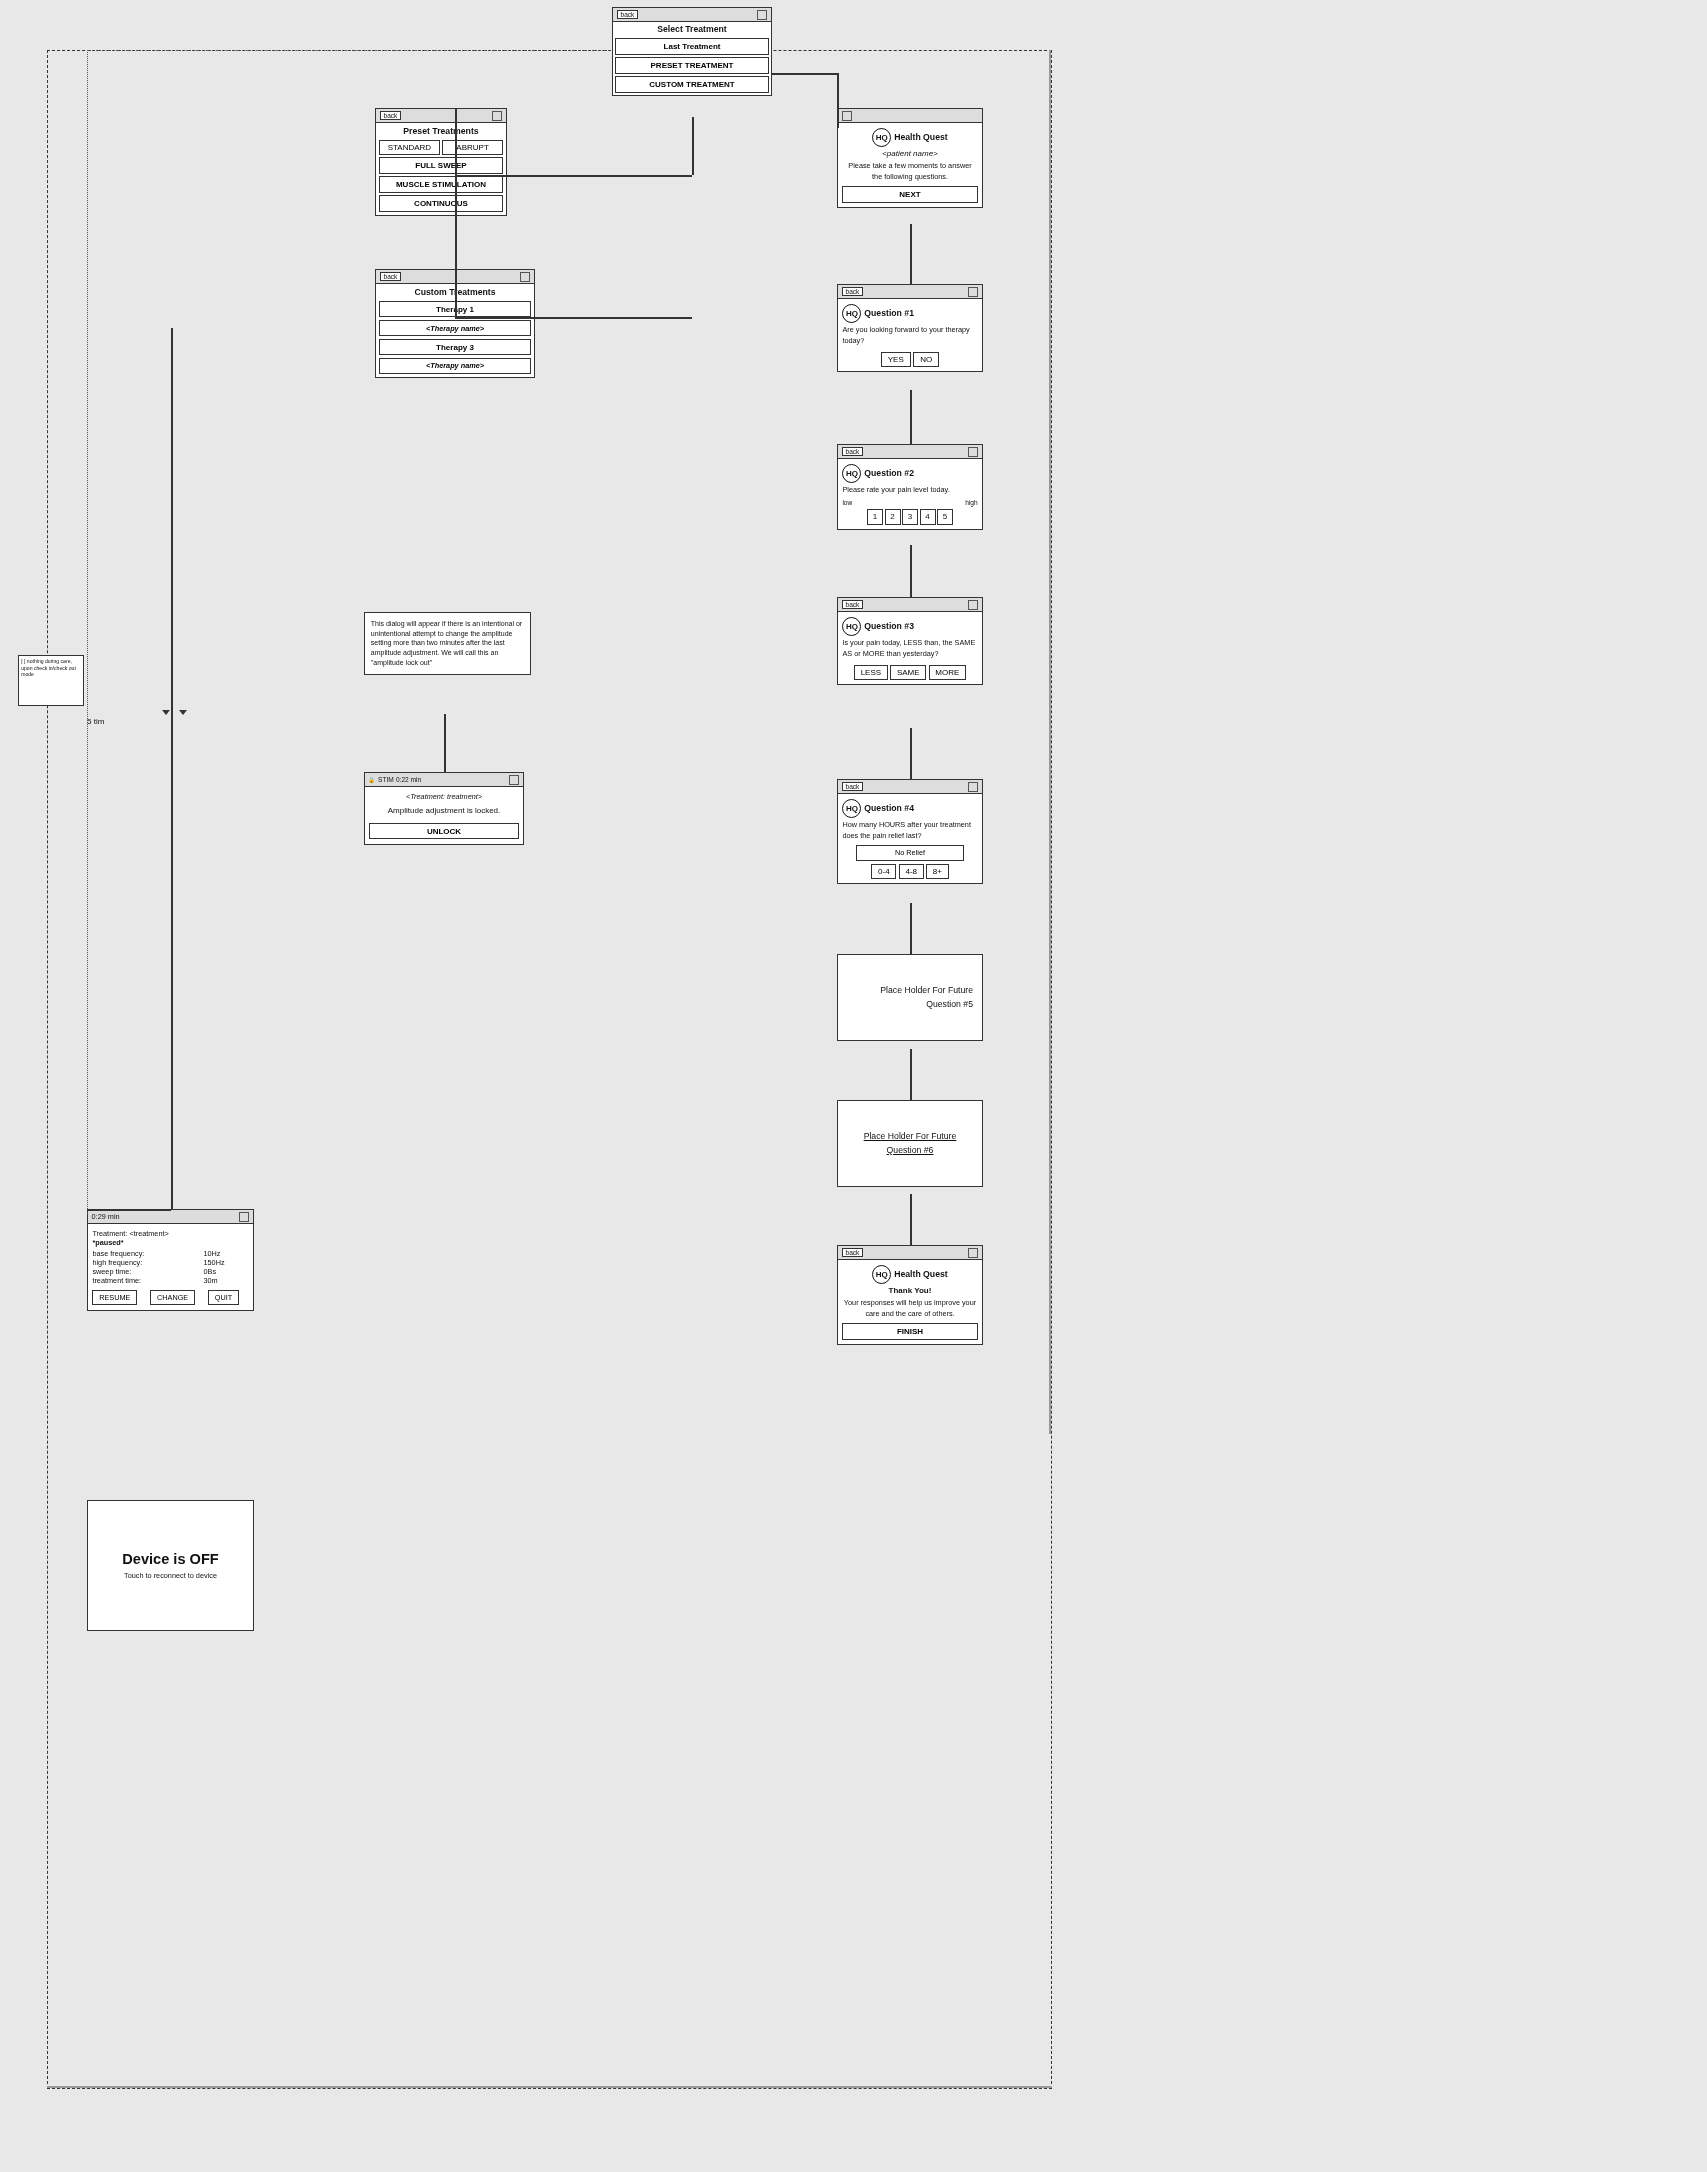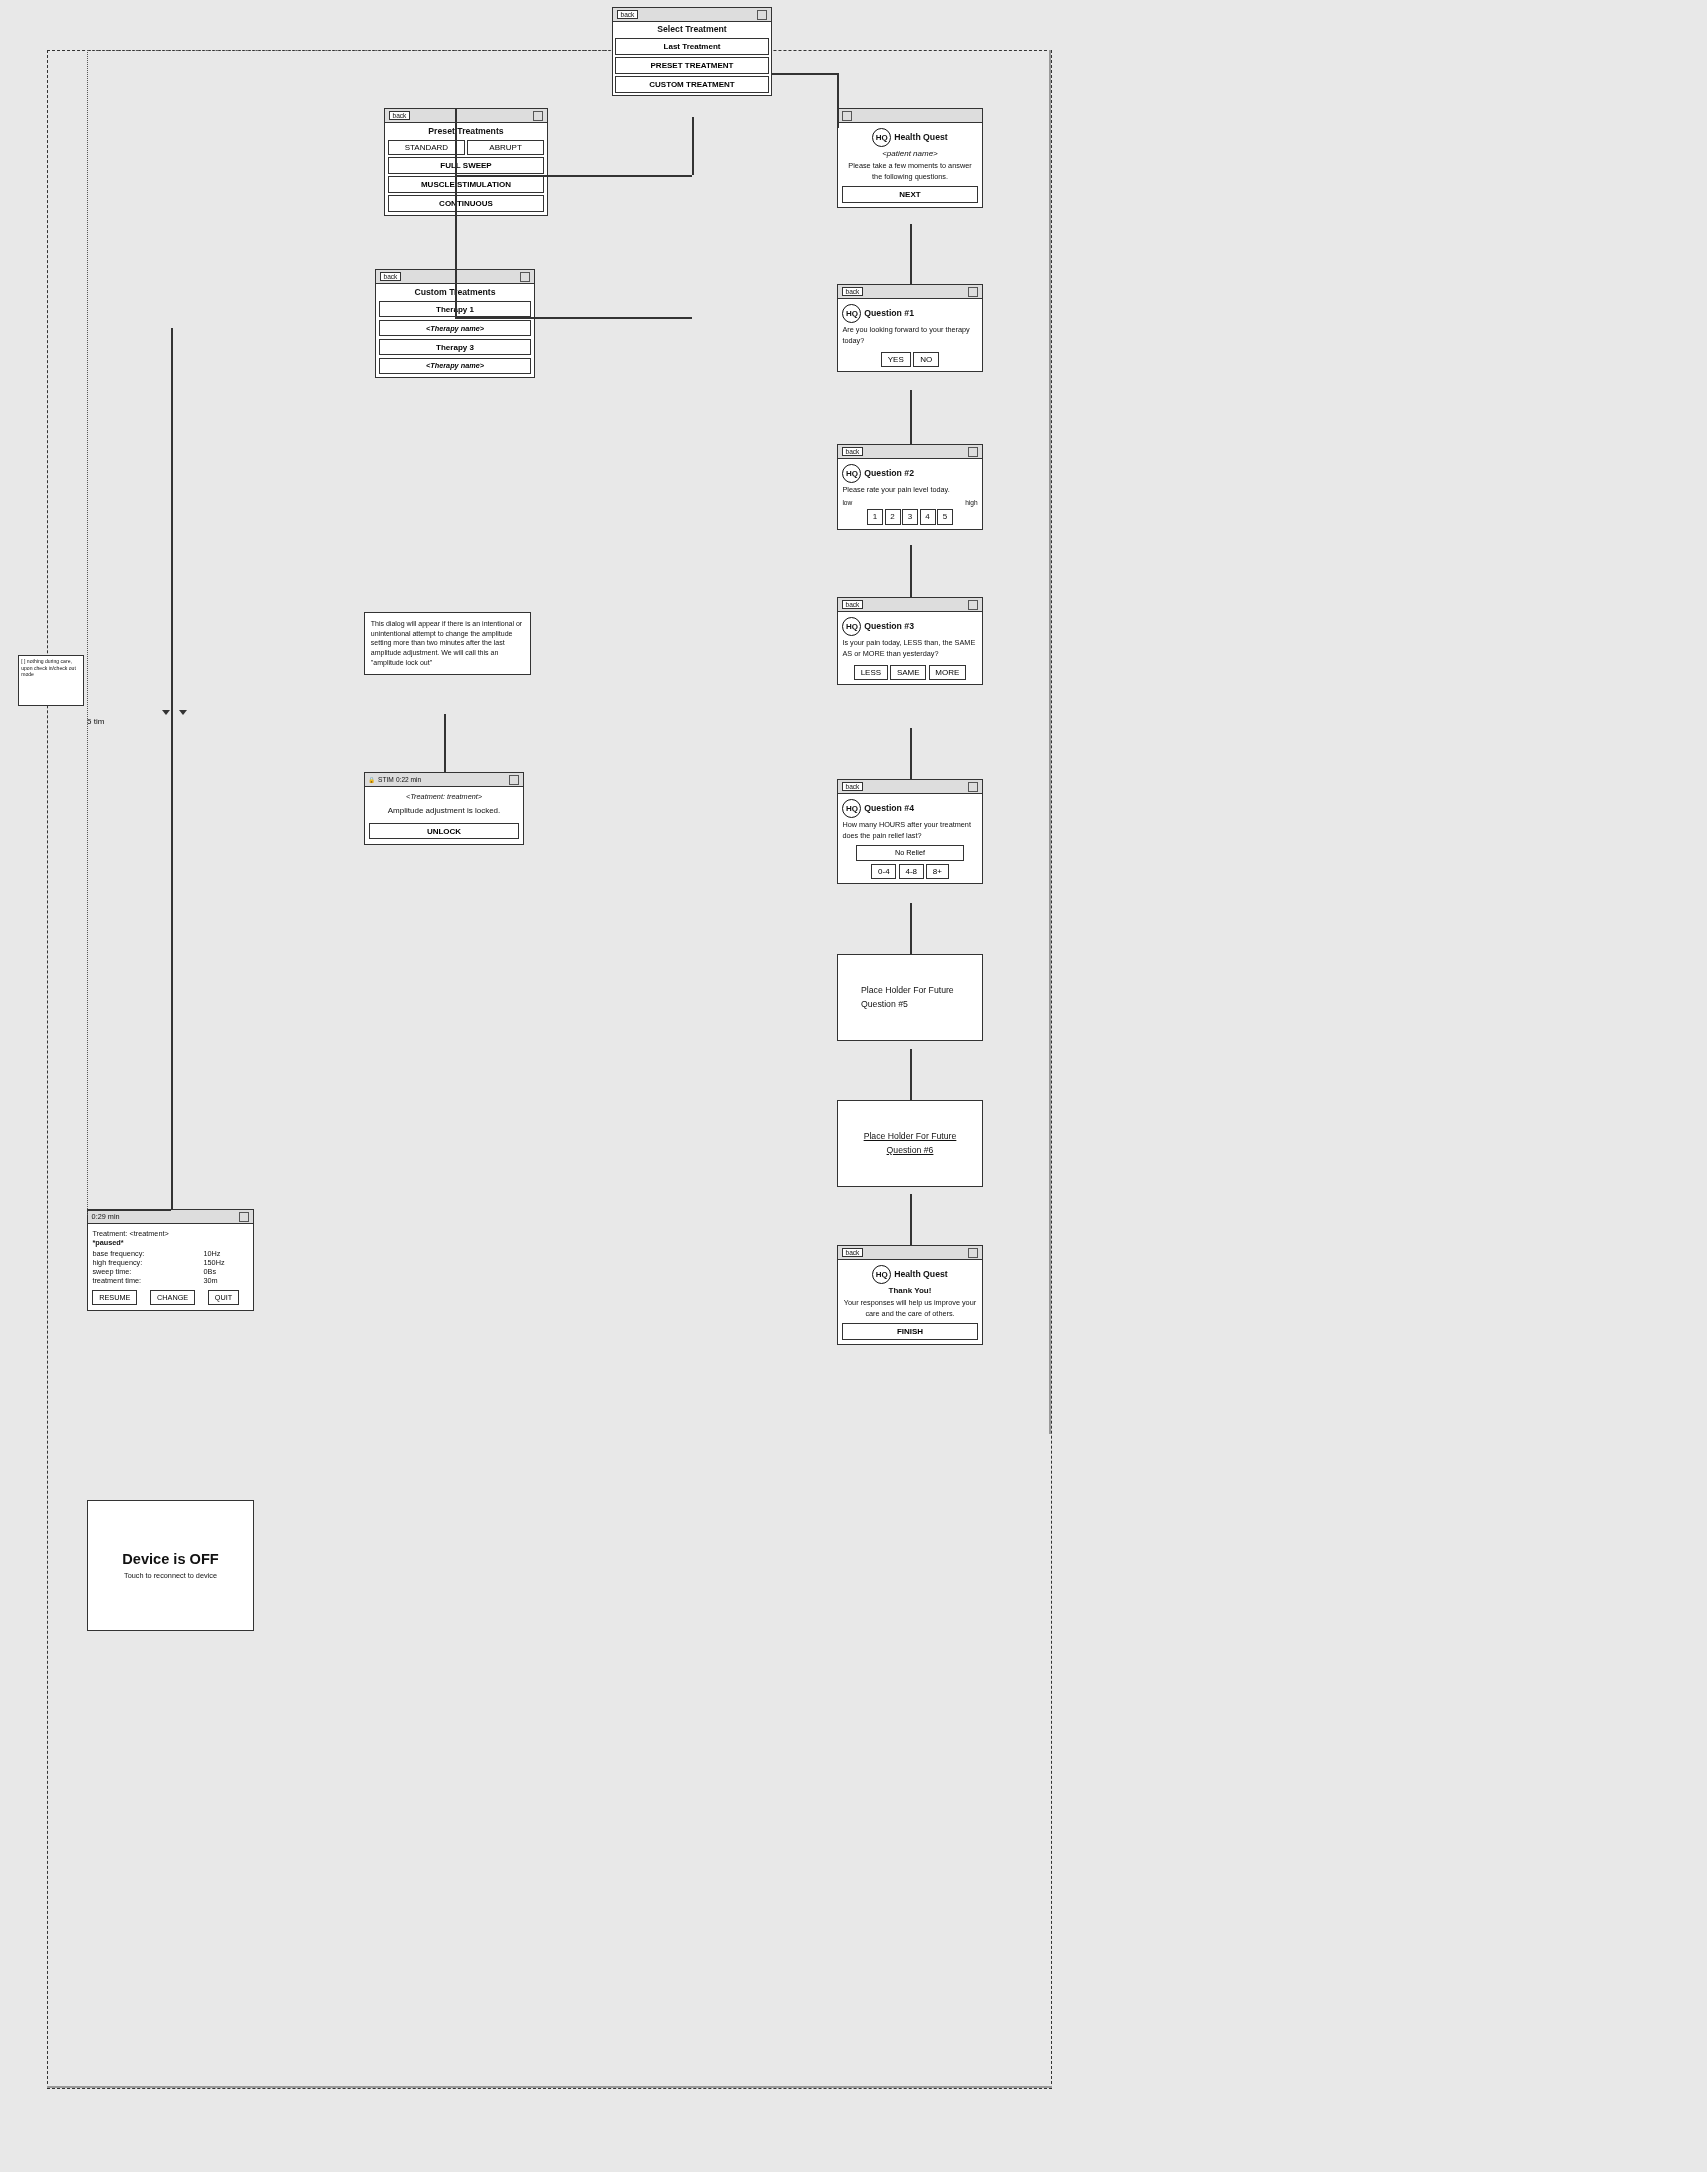--- a/index.html
+++ b/index.html
@@ -164,21 +164,21 @@
     <span class="corner-sq"></span>
   </div>
   <div style="padding:2px; text-align:center;">
     <div class="bold center" style="margin-bottom:3.6px; font-size:8.7px;">Select Treatment</div>
     <button class="btn" style="margin-bottom:2.2px;">Last Treatment</button>
     <button class="btn" style="margin-bottom:2.2px;">PRESET TREATMENT</button>
     <button class="btn">CUSTOM TREATMENT</button>
   </div>
 </div>
 
-<div class="box" style="left:384px; top:108px; width:164px;">
+<div class="box" style="left:375px; top:108px; width:132px;">
   <div class="box-title-bar">
     <span class="back-btn">back</span>
     <span class="corner-sq"></span>
   </div>
   <div style="padding:2.9px; text-align:center;">
     <div class="bold center" style="margin-bottom:3.6px; font-size:8.7px;">Preset Treatments</div>
     <div style="display:flex; gap:2px; margin-bottom:2.2px;">
       <button class="btn-inline" style="flex:1;">STANDARD</button>
       <button class="btn-inline" style="flex:1;">ABRUPT</button>
     </div>
@@ -295,21 +295,21 @@
     </div>
     <div style="display:flex; gap:2.2px; justify-content:center;">
       <button class="btn-inline">0-4</button>
       <button class="btn-inline">4-8</button>
       <button class="btn-inline">8+</button>
     </div>
   </div>
 </div>
 
 <div class="box" style="left:837px; top:954px; width:146px; height:87px;">
-  <div style="padding:23px; text-align:left; display:flex; align-items:center; justify-content:center; height:100%;">
+  <div style="padding:9px; text-align:right; display:flex; align-items:center; justify-content:center; height:100%;">
     <div style="font-size:8.7px; line-height:1.5;">Place Holder For Future Question #5</div>
   </div>
 </div>
 
 <div class="box" style="left:837px; top:1100px; width:146px; height:87px;">
   <div style="padding:7.3px; text-align:center; display:flex; align-items:center; justify-content:center; height:100%;text-decoration:underline;">
     <div style="font-size:8.7px; line-height:1.5;">Place Holder For Future Question #6</div>
   </div>
 </div>
 

